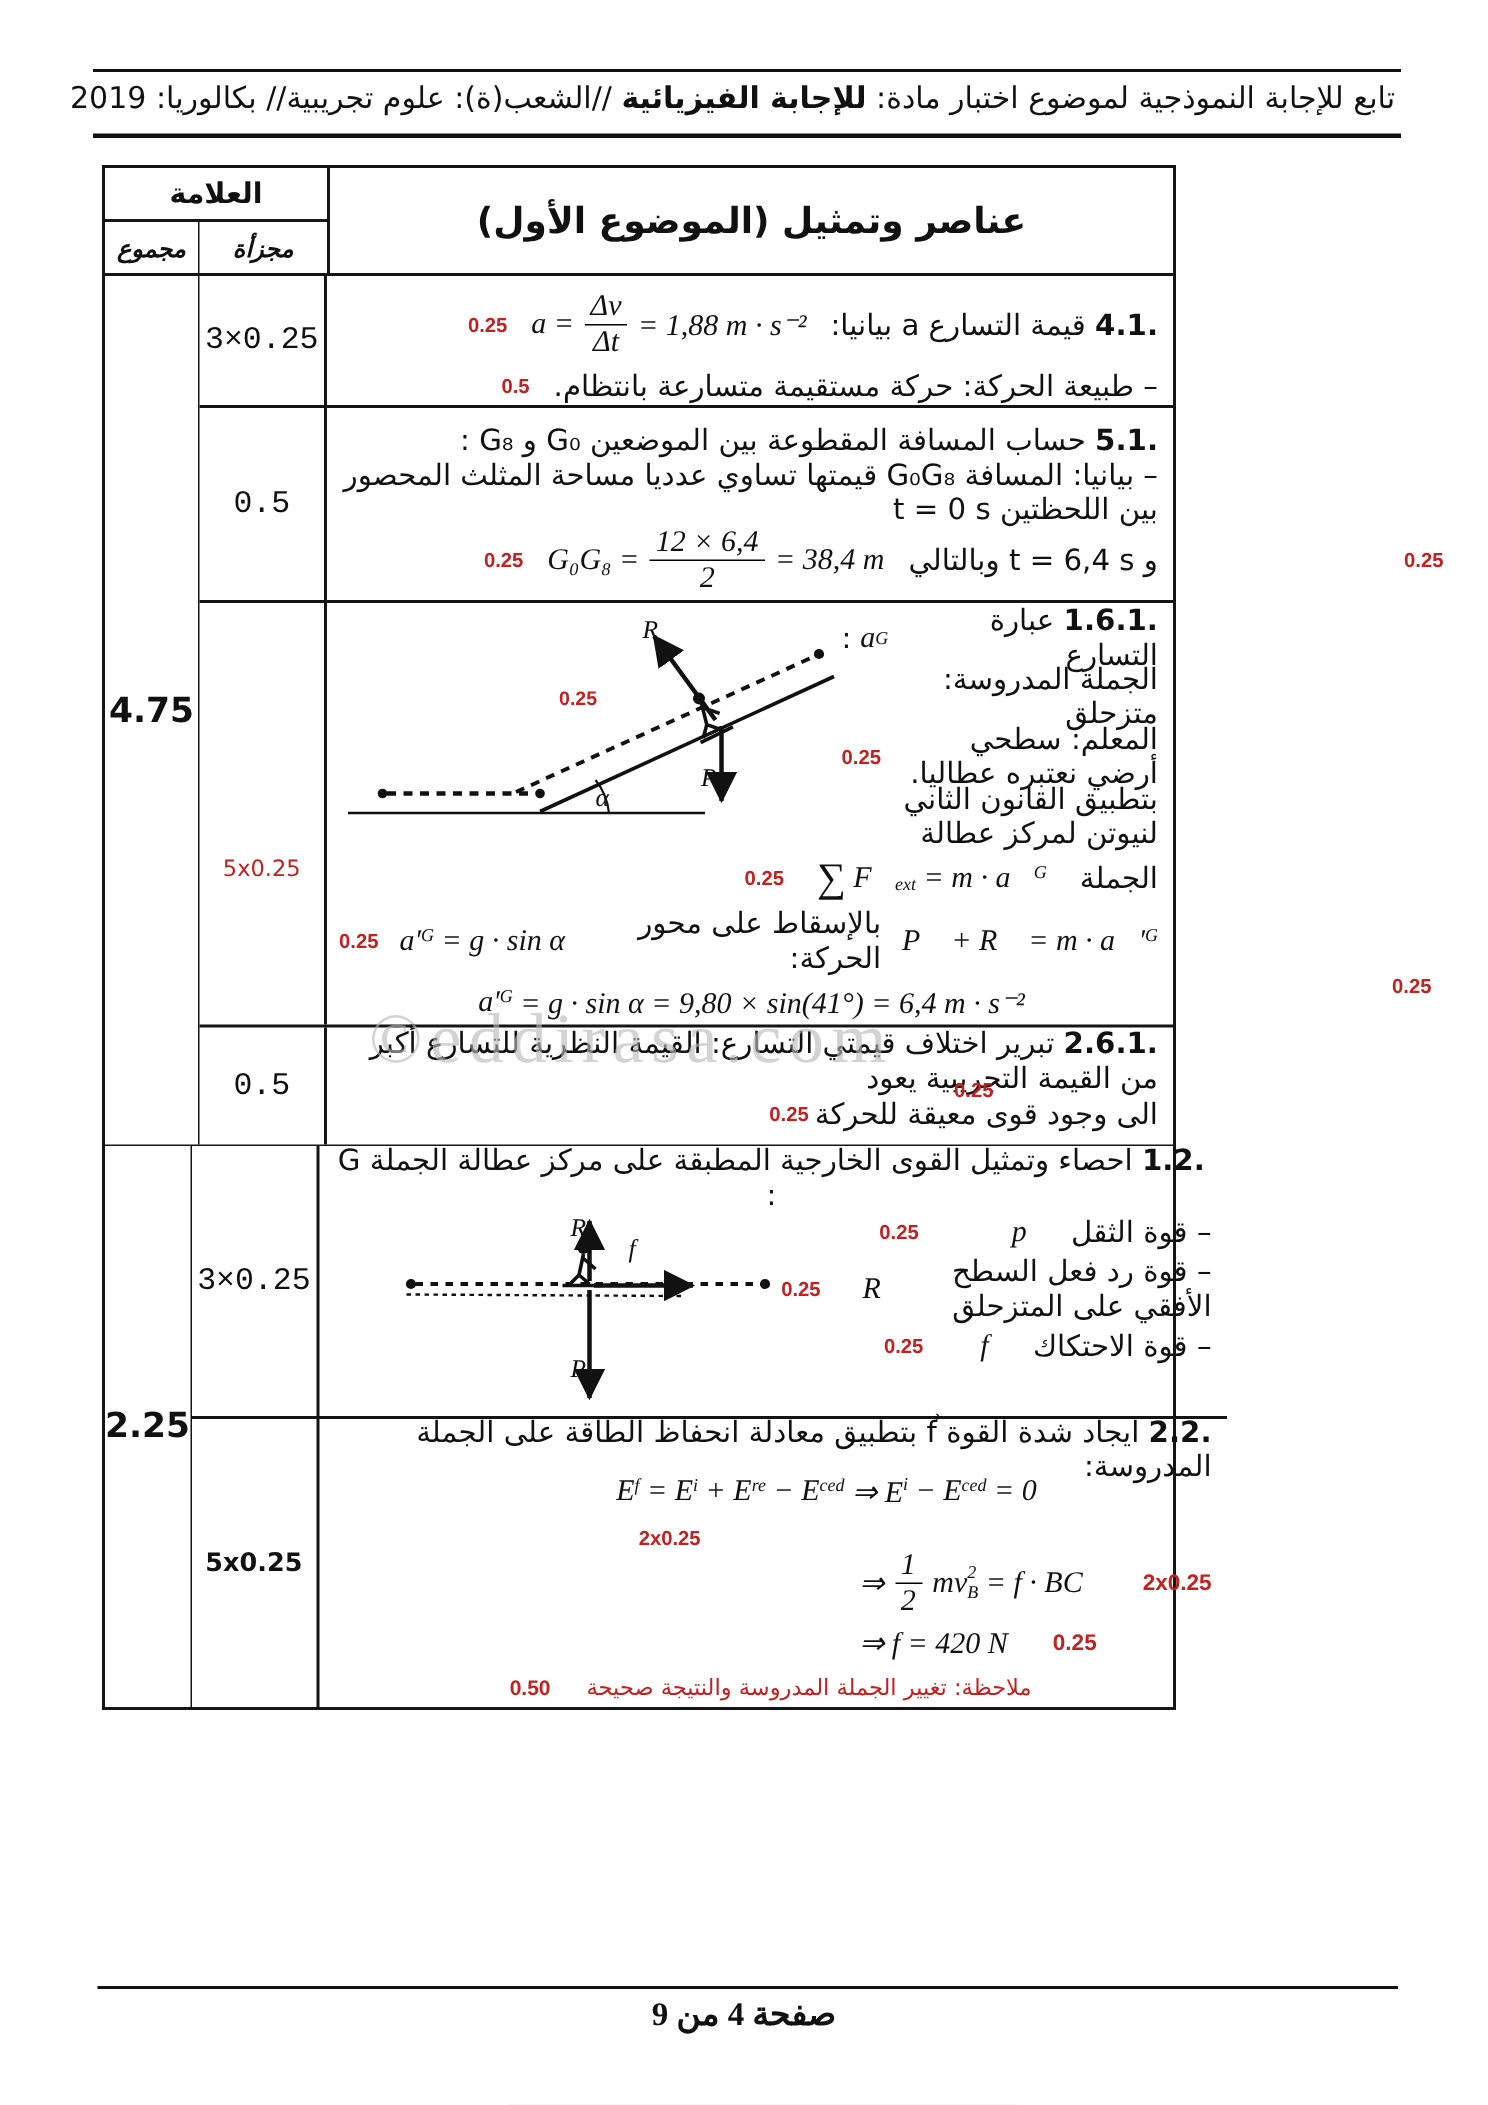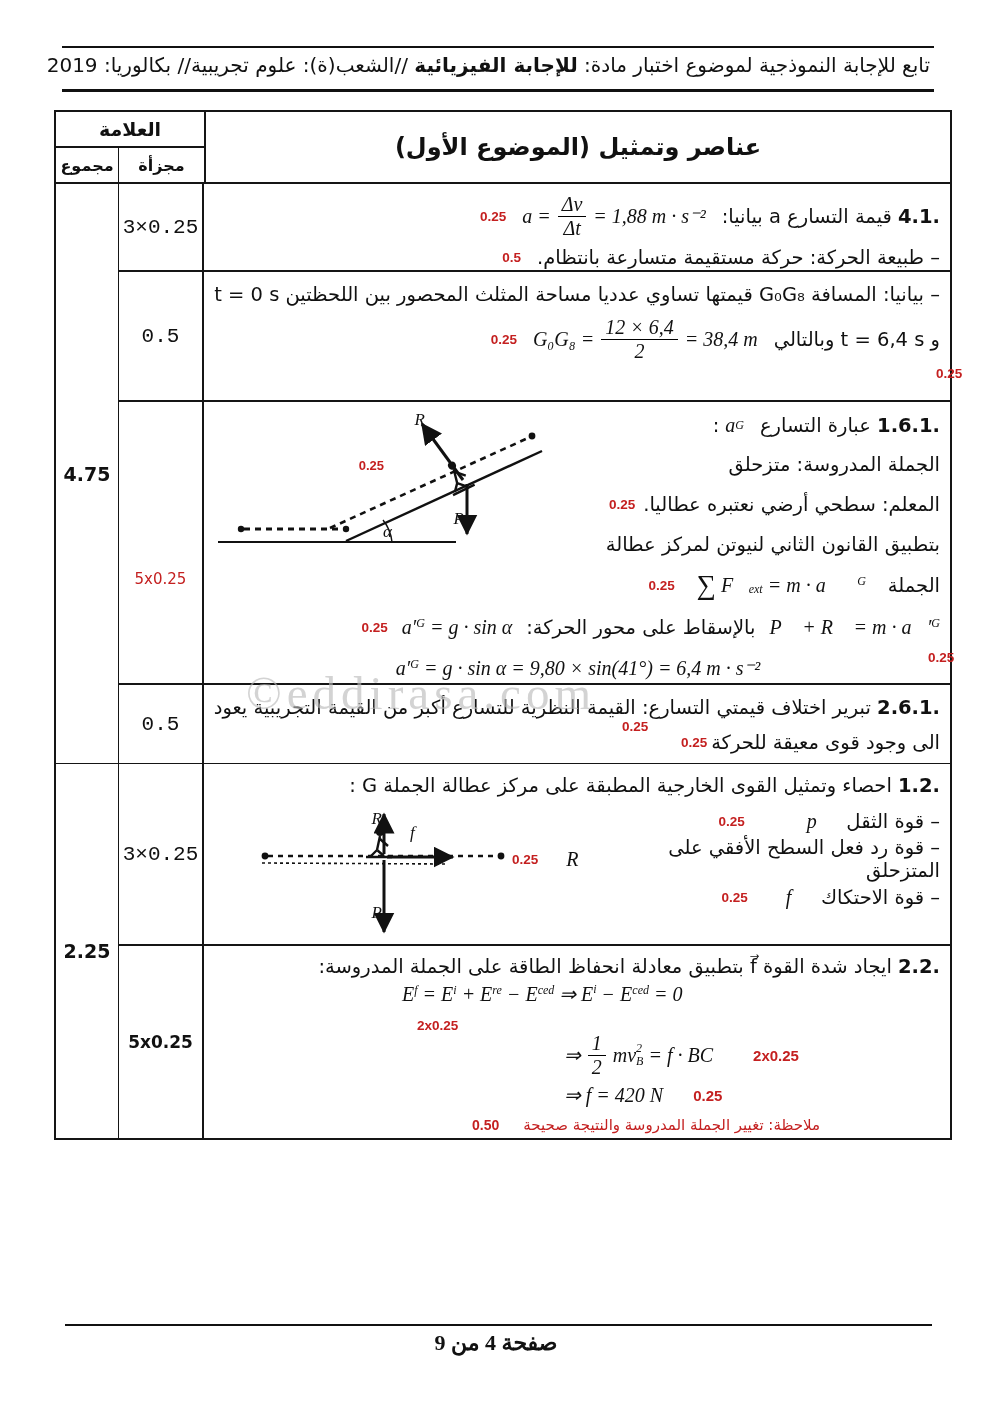--- a/index.html
+++ b/index.html
@@ -5,36 +5,36 @@
   html,body{margin:0;padding:0;background:#eee;}
   .page{position:relative;width:992px;height:1403px;background:#fff;margin:0 auto;
         font-family:"DejaVu Sans",sans-serif;color:#111;overflow:hidden;}
   
   .hdr-rule-top{position:absolute;left:62px;right:58px;top:46px;border-top:2.5px solid #111;}
   .hdr-text{position:absolute;left:65px;right:62px;top:53px;direction:rtl;text-align:right;
             font-size:20px;letter-spacing:0;white-space:nowrap;}
   .hdr-text .bold{font-weight:bold;}
   .hdr-rule-bot{position:absolute;left:62px;right:58px;top:89px;border-top:3px solid #111;}
   
-  .tbl{position:absolute;left:54px;top:110px;width:898px;border:2.5px solid #151515;
+  .tbl{position:absolute;left:68px;top:110px;width:716px;border:2.5px solid #151515;
        display:flex;flex-direction:column;box-sizing:border-box;}
   .thead{display:flex;height:70px;border-bottom:2px solid #151515;}
   .th-marks{width:150px;border-right:2px solid #151515;display:flex;flex-direction:column;box-sizing:border-box;}
   .th-mark-top{height:34px;border-bottom:2px solid #151515;display:flex;align-items:center;justify-content:center;
                font-weight:bold;font-size:19px;}
-  .th-mark-bot{flex:1;display:flex;}
+  .th-mark-bot{flex:1;display:flex;font-style:italic;}
   .th-total{width:63px;border-right:1.6px solid #151515;display:flex;align-items:center;justify-content:center;
             font-weight:bold;font-size:16px;box-sizing:border-box;}
   .th-partial{flex:1;display:flex;align-items:center;justify-content:center;font-weight:bold;font-size:16px;}
   .th-content{flex:1;display:flex;align-items:center;justify-content:center;
               font-weight:bold;font-size:24px;direction:rtl;}
   .tgroup{display:flex;}
   .tgroup.second{border-top:1.5px solid #151515;}
   .g-total{width:63px;border-right:1.6px solid #151515;display:flex;align-items:center;justify-content:center;
-           font-weight:bold;font-size:19px;box-sizing:border-box;}
+           font-weight:bold;font-size:23px;box-sizing:border-box;}
   .g-rows{flex:1;display:flex;flex-direction:column;}
   .trow{display:flex;border-bottom:2px solid #151515;box-sizing:border-box;}
   .trow:last-child{border-bottom:none;}
   .t-partial{width:85px;border-right:2px solid #151515;display:flex;align-items:center;justify-content:center;
              box-sizing:border-box;font-family:Liberation Mono, monospace;font-size:21px;}
   .t-content{flex:1;position:relative;direction:rtl;padding:4px 10px 4px 8px;box-sizing:border-box;font-size:19.5px;}
   
   .h-r41{height:88px;}  .h-r51{height:130px;} .h-r161{height:283px;} .h-r261{height:78px;}
   .h-r12{height:182px;} .h-r22{height:192px;}
   
@@ -113,20 +113,23 @@
             <div class="line" style="height:26px;">
               <span>– طبيعة الحركة: حركة مستقيمة متسارعة بانتظام.</span>
               <span class="mark">0.5</span>
             </div>
           </div>
         </div>
 
         <div class="trow h-r51">
           <div class="t-partial">0.5</div>
           <div class="t-content">
+            <div class="line" style="height:34px;">
+              <span><b class="num">5.1.</b> <span>حساب المسافة المقطوعة بين الموضعين G₀ و G₈ :</span></span>
+            </div>
             <div class="line" style="height:36px;">
               <span>– بيانيا: المسافة G₀G₈ قيمتها تساوي عدديا مساحة المثلث المحصور بين اللحظتين t = 0 s</span>
             </div>
             <div class="line" style="height:54px;">
               <span>و t = 6,4 s وبالتالي</span>
               <span class="math">
                 <span>G₀G₈ =</span>
                 <span class="frac">
                     <span class="fnum">12 × 6,4</span>
                     <span>2</span>
@@ -188,21 +191,21 @@
               <span>بتطبيق القانون الثاني لنيوتن لمركز عطالة</span>
             </div>
             <div class="line" style="height:42px;margin-left:180px;gap:22px;">
               <span>الجملة</span>
               <span class="math">
                 <span class="sigma">∑</span>
                 <span style="gap:0;display:inline-flex;">
                     <span>F⃗</span>
                     <sub style="align-self:flex-end;">ext</sub>
                   </span>
-                <span style="gap:16px;display:inline-flex;">
+                <span style="gap:0;display:inline-flex;">
                     <span>= m · a⃗</span>
                     <sub>G</sub>
                   </span>
               </span>
               <span class="mark">0.25</span>
             </div>
             <div class="line" style="height:42px;gap:14px;">
               <span class="math">
                   <span style="gap:0;display:inline-flex;">
                     <span>P⃗ + R⃗ = m · a⃗′</span>

